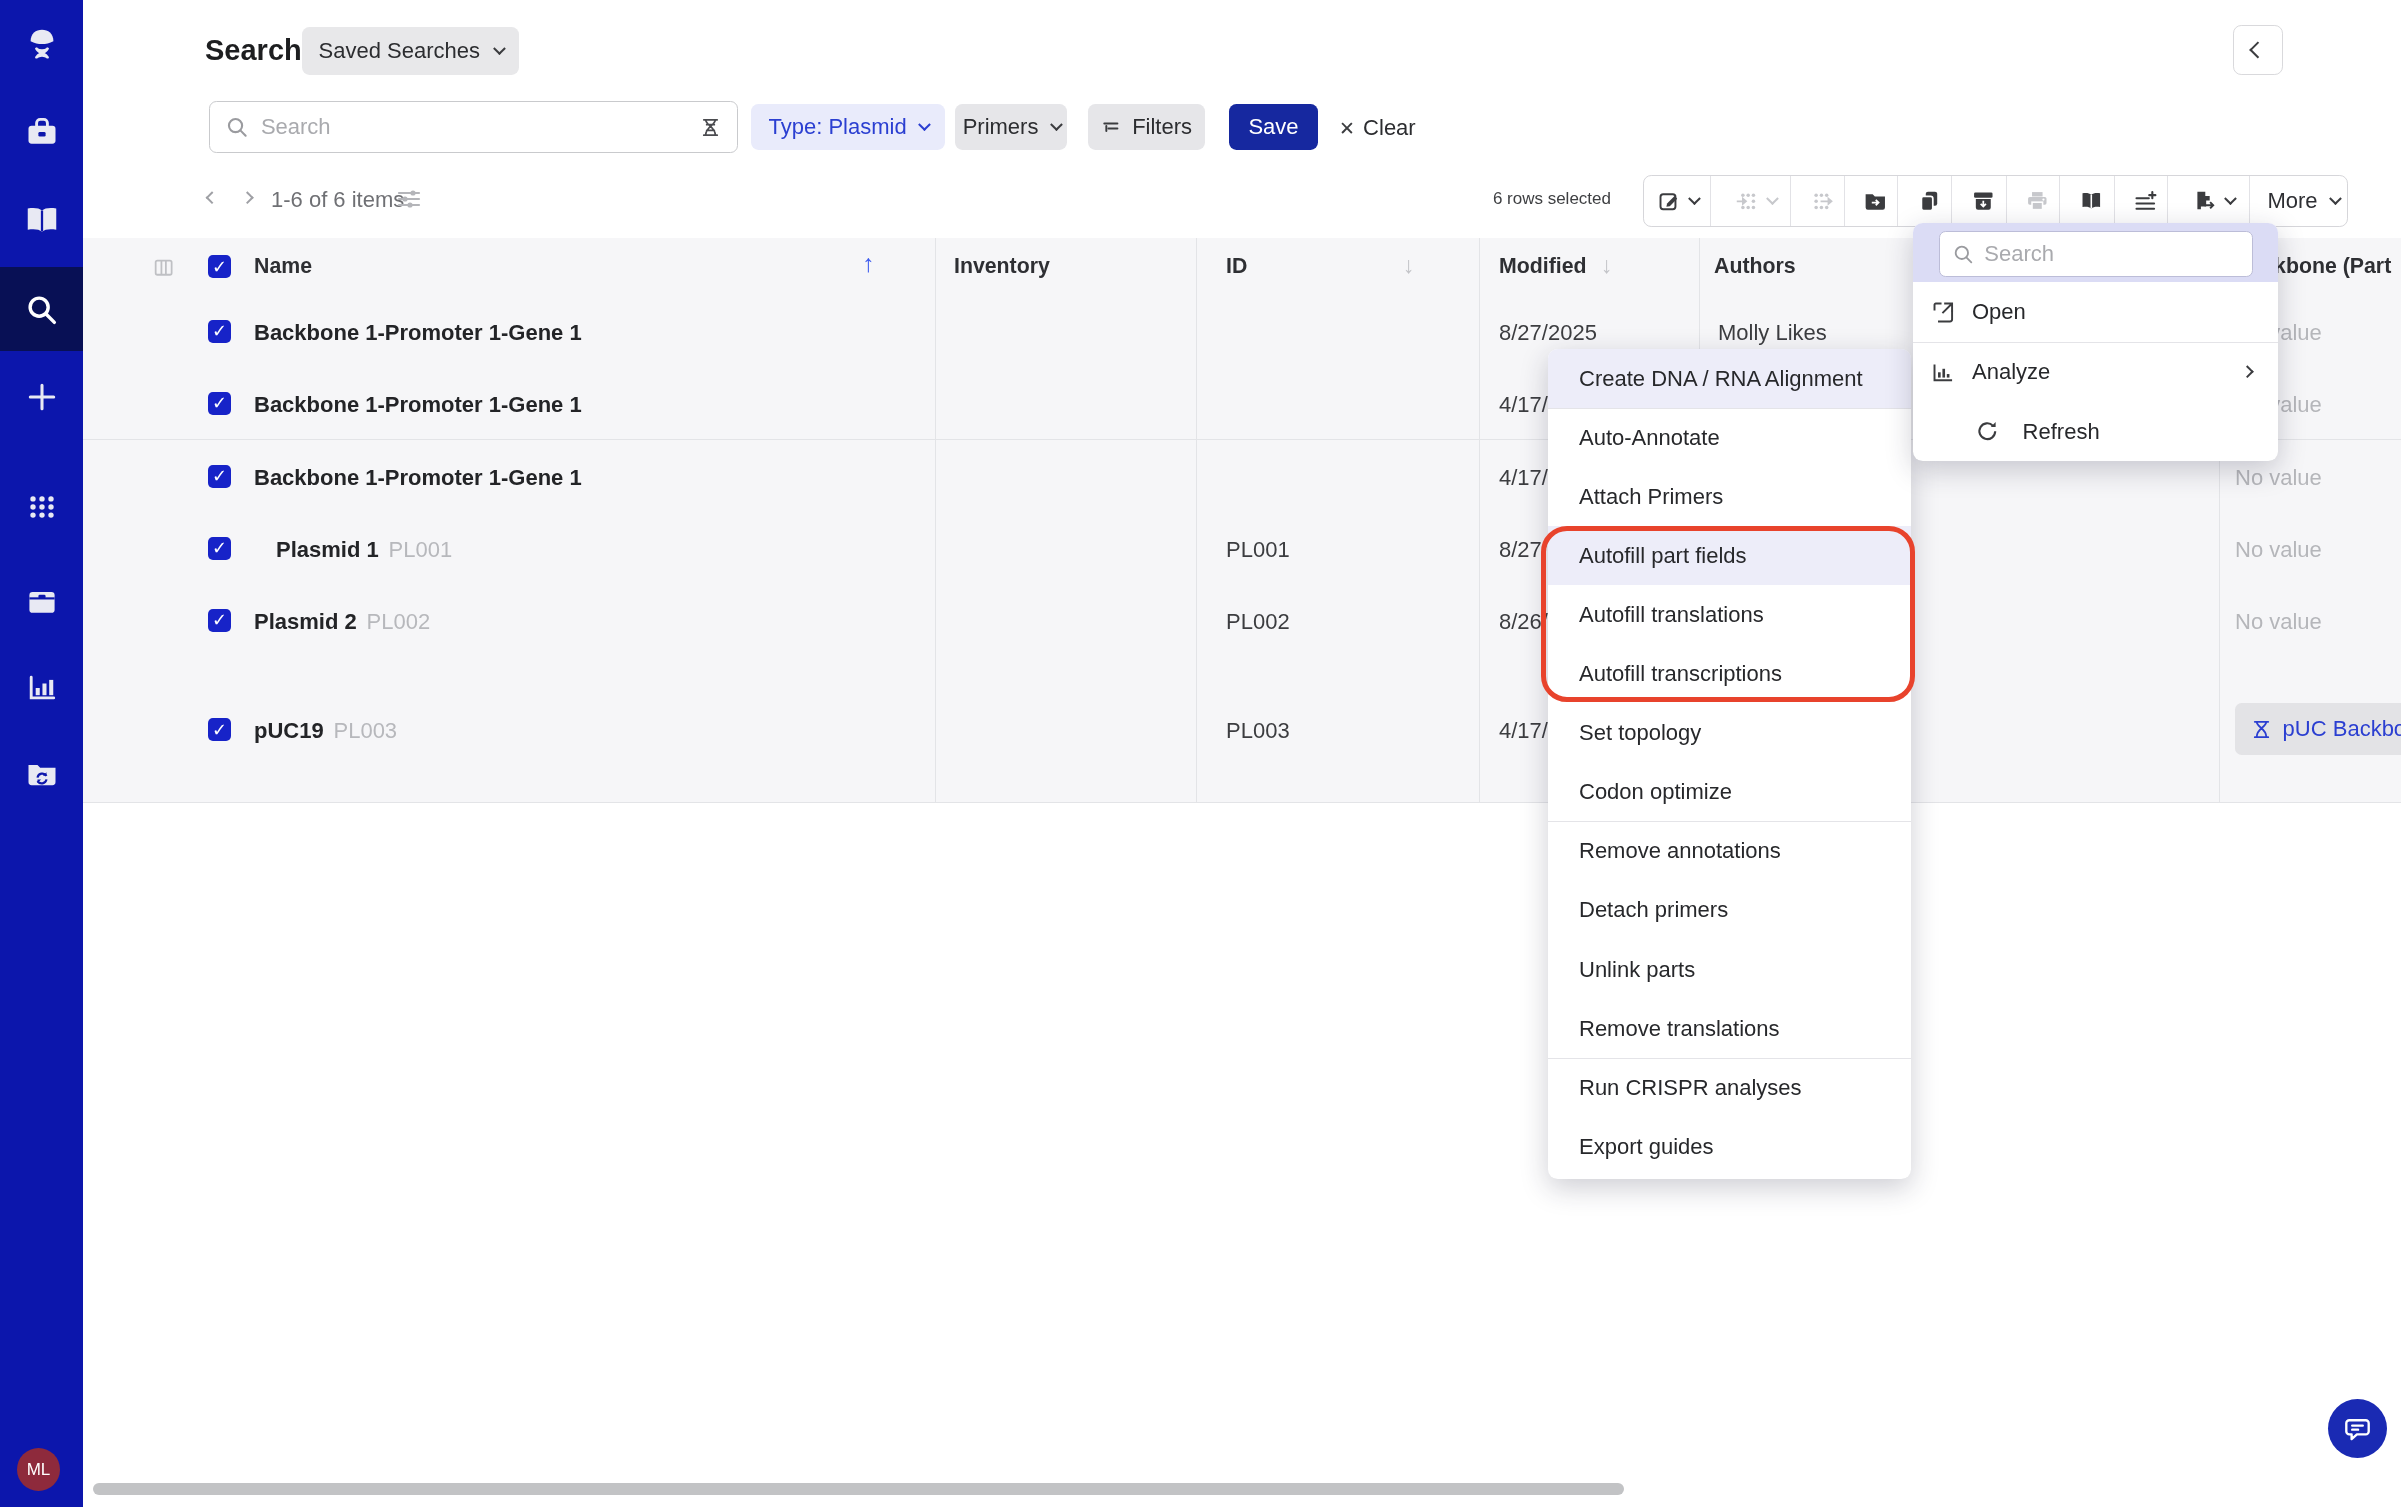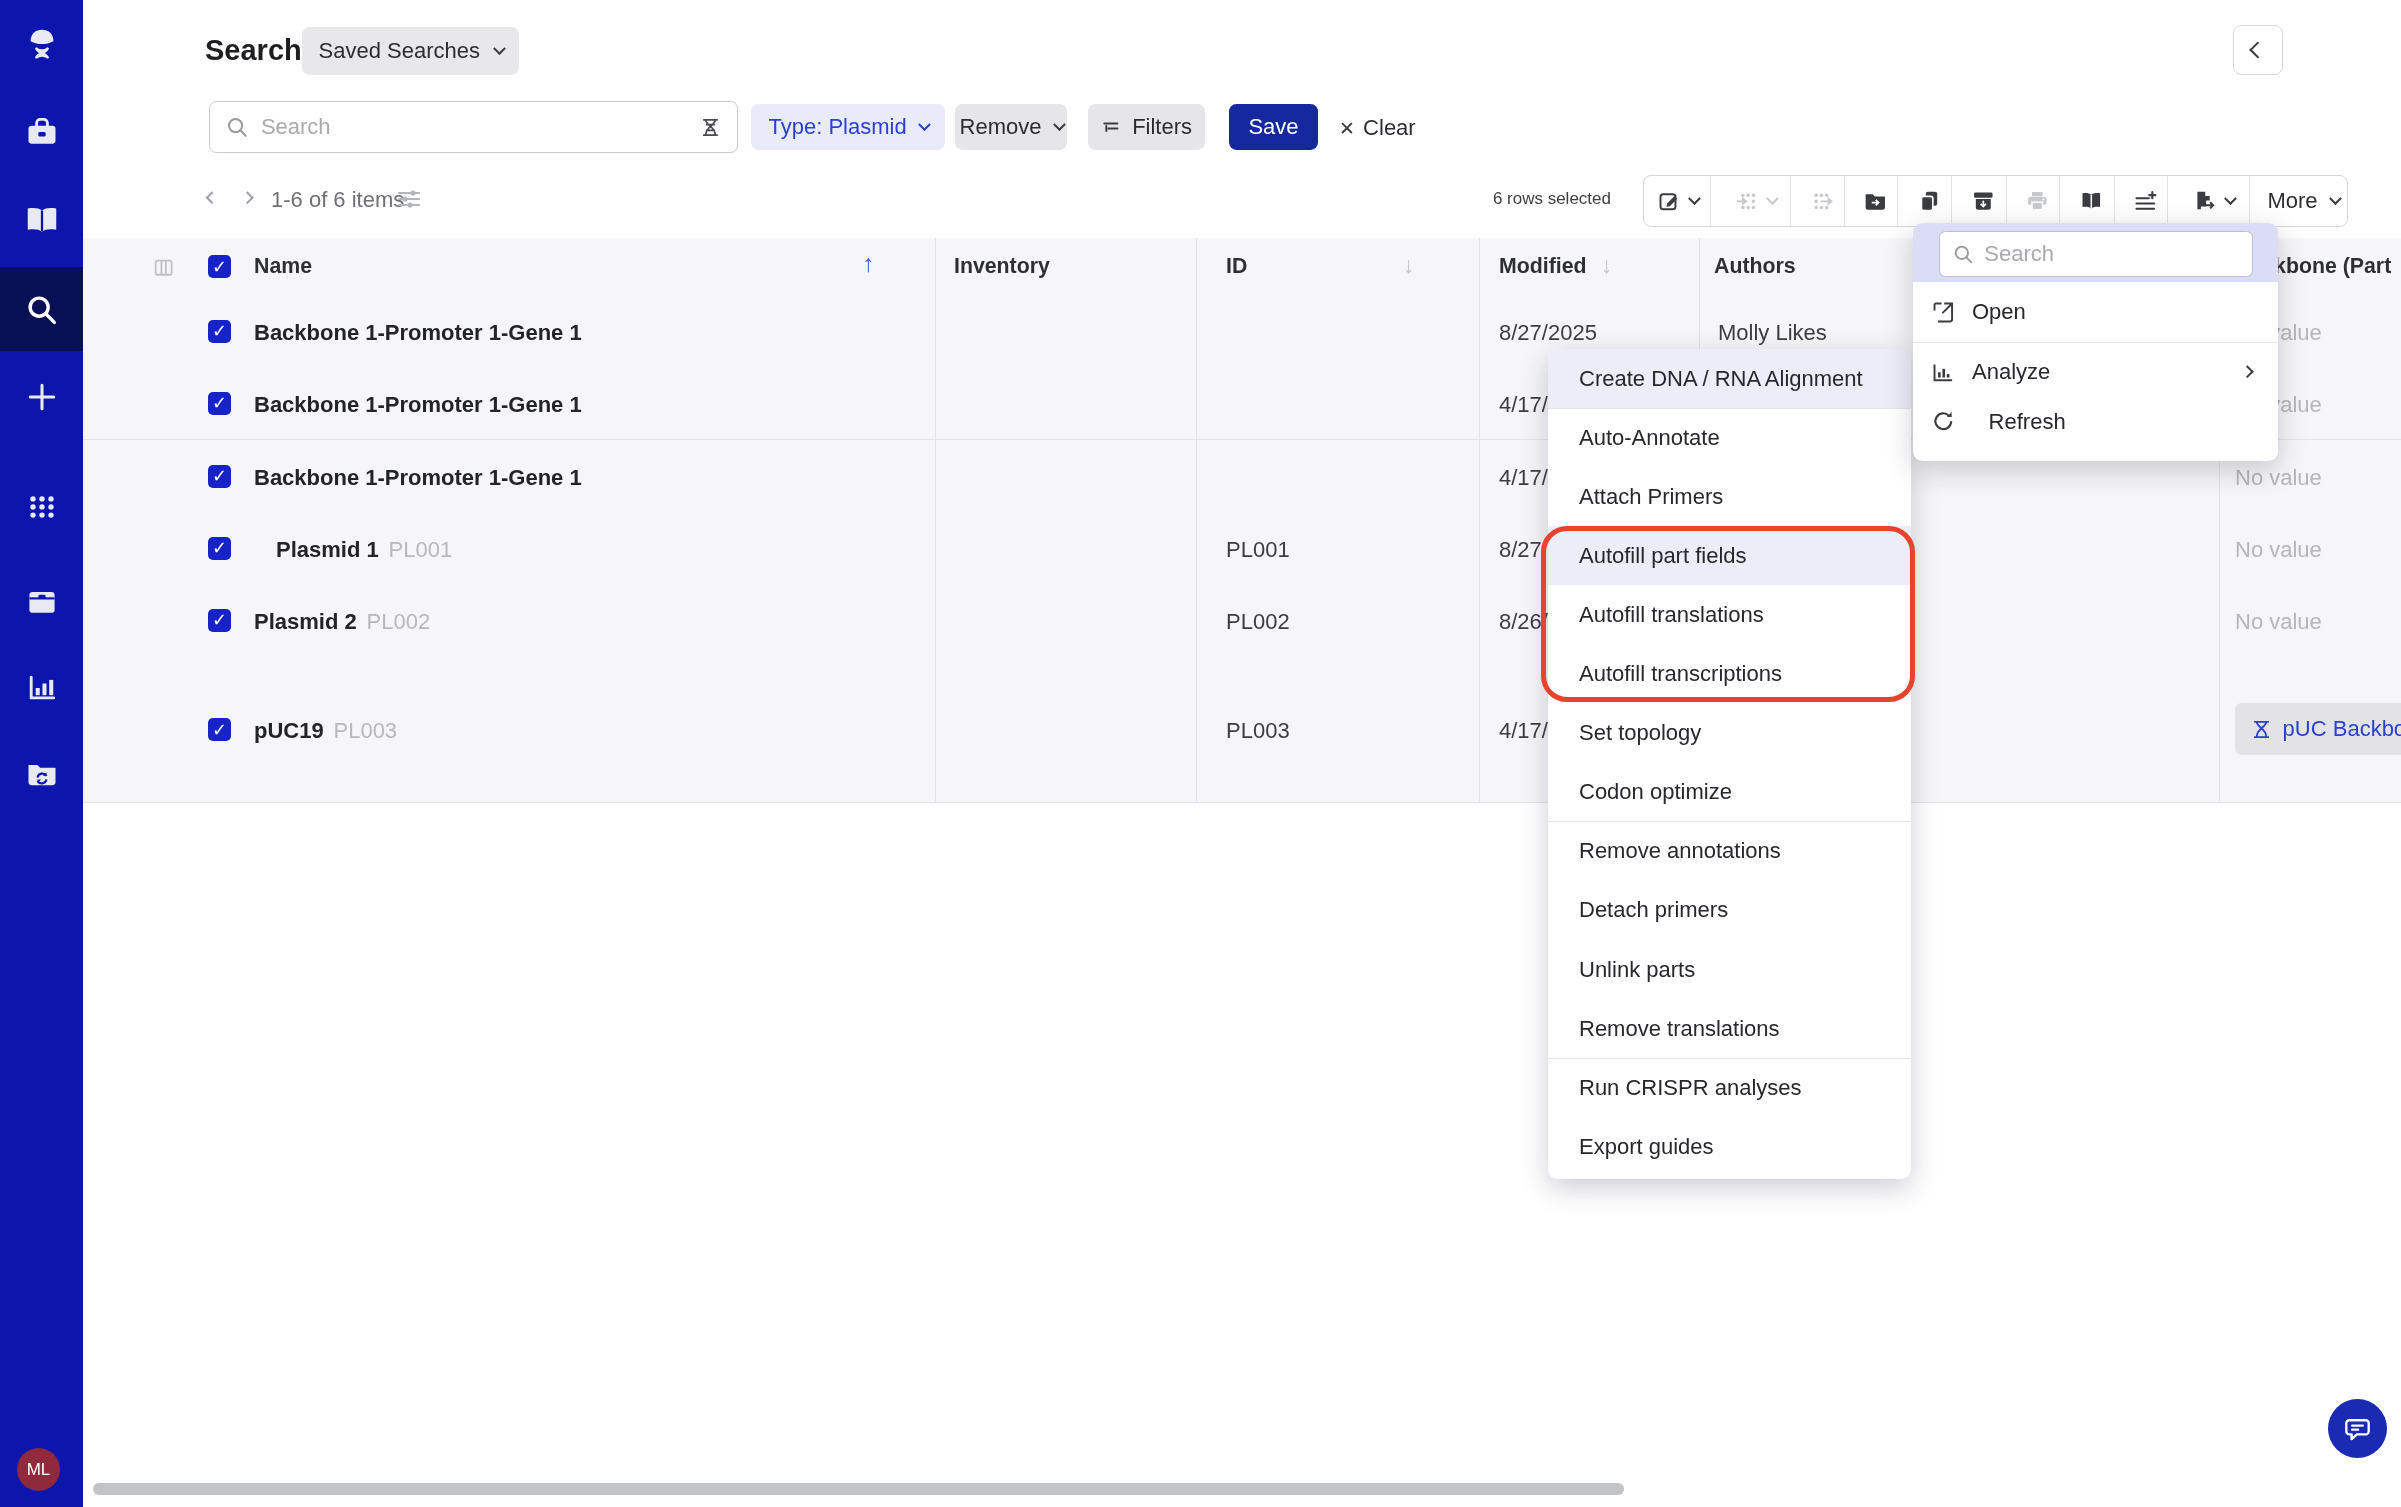--- a/index.html
+++ b/index.html
@@ -175,21 +175,21 @@
         </svg>
     </span>
   </div>
 
   <div class="abs chip lav" style="left:751px;top:104px;width:194px;height:46px;">
     <span>Type: Plasmid</span>
     <span class="chev down sm blue"></span>
   </div>
 
   <div class="abs chip gray" style="left:955px;top:104px;width:112px;height:46px;">
-    <span>Remove</span>
+    <span>Primers</span>
     <span class="chev down sm"></span>
   </div>
 
   <div class="abs chip gray" style="left:1088px;top:104px;width:117px;height:46px;">
     <span>
       <svg width="19.7" height="19.7" viewBox="0 0 24 24">
           <path d="M4 8h16M9 14h11" stroke="#3b3c3f" stroke-width="2.4" stroke-linecap="round"></path>
           <path d="M6.5 11v6" stroke="#3b3c3f" stroke-width="2.4" stroke-linecap="round"></path>
         </svg>
     </span>
@@ -447,21 +447,21 @@
     <div class="mitem" style="top:119px;height:60px;padding-left:18px;gap:16.4px;">
       <svg width="24.6" height="24.6" viewBox="0 0 28 28">
         <path d="M4 5v18h20" stroke="#3b3c3f" stroke-width="2.2" fill="none"></path>
         <rect x="8" y="14" width="3" height="6" fill="#3b3c3f"></rect>
           <rect x="13" y="10" width="3" height="10" fill="#3b3c3f"></rect>
           <rect x="18" y="16" width="3" height="4" fill="#3b3c3f"></rect>
       </svg>
       <span>Analyze</span>
       <span class="chev right sm" style="position:absolute;right:26px;"></span>
     </div>
-    <div class="mitem" style="top:169px;height:59px;padding-left:18px;gap:33px;">
+    <div class="mitem" style="top:179px;height:59px;padding-left:18px;gap:23px;margin-left:44px;">
       <svg width="24.6" height="24.6" viewBox="0 0 28 28">
         <path d="M23 14a9 9 0 1 1-2.6-6.4" stroke="#3b3c3f" stroke-width="2.4" fill="none"></path>
         <path d="M23.5 3.5v5.5H18" fill="#3b3c3f"></path>
       </svg>
       <span>Refresh</span>
     </div>
   </div>
 
   <div id="fab">
     <svg width="33" height="33" viewBox="0 0 28 28">

